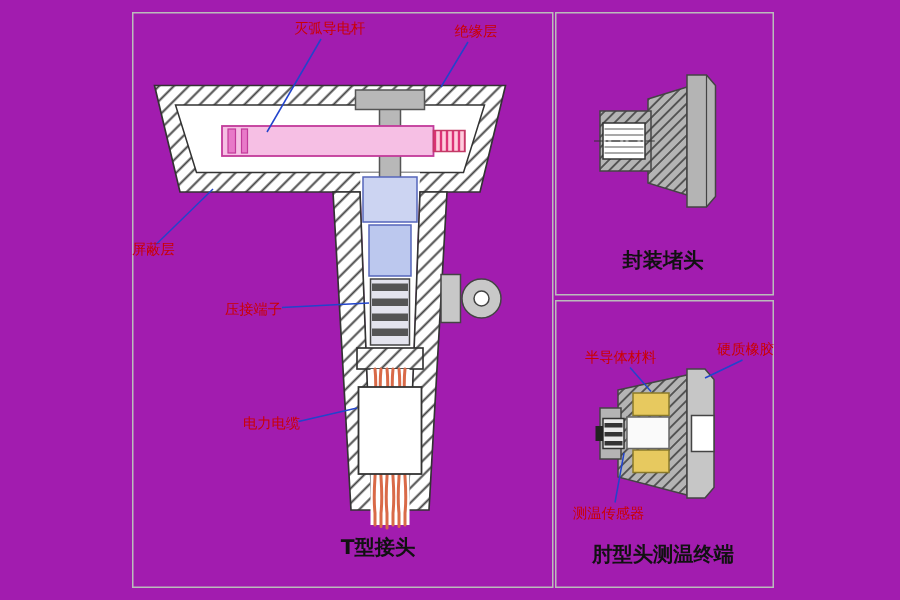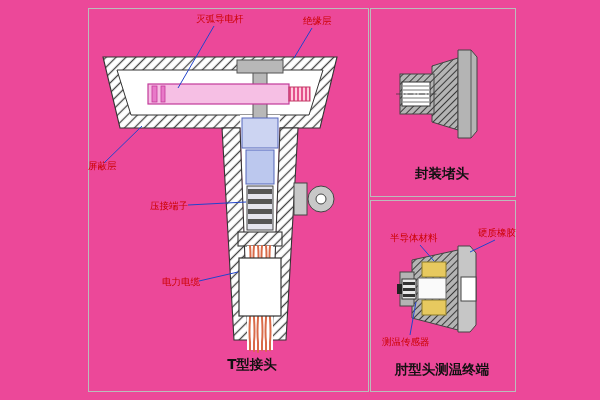--- a/index.html
+++ b/index.html
@@ -1,17 +1,17 @@
 <!DOCTYPE html>
 <html><head>
 <meta charset="utf-8">
 <style>
   html,body{margin:0;padding:0;background:#ffffff;}
   .canvas{
-    position:relative;width:600px;height:400px;background:#ec4899;
+    position:relative;width:600px;height:400px;background:#a21caf;
     font-family:"DejaVu Sans",sans-serif;overflow:hidden;
   }
   svg{display:block;}
   text{font-family:"DejaVu Sans",sans-serif;}
   .lbl{font-size:9.5px;fill:#cc0000;}
   .cap{font-size:13.5px;font-weight:bold;fill:#111111;}
   .leader{stroke:#2244cc;stroke-width:1;fill:none;}
   .outline{stroke:#333333;stroke-width:1.1;}
 </style>
 </head>

